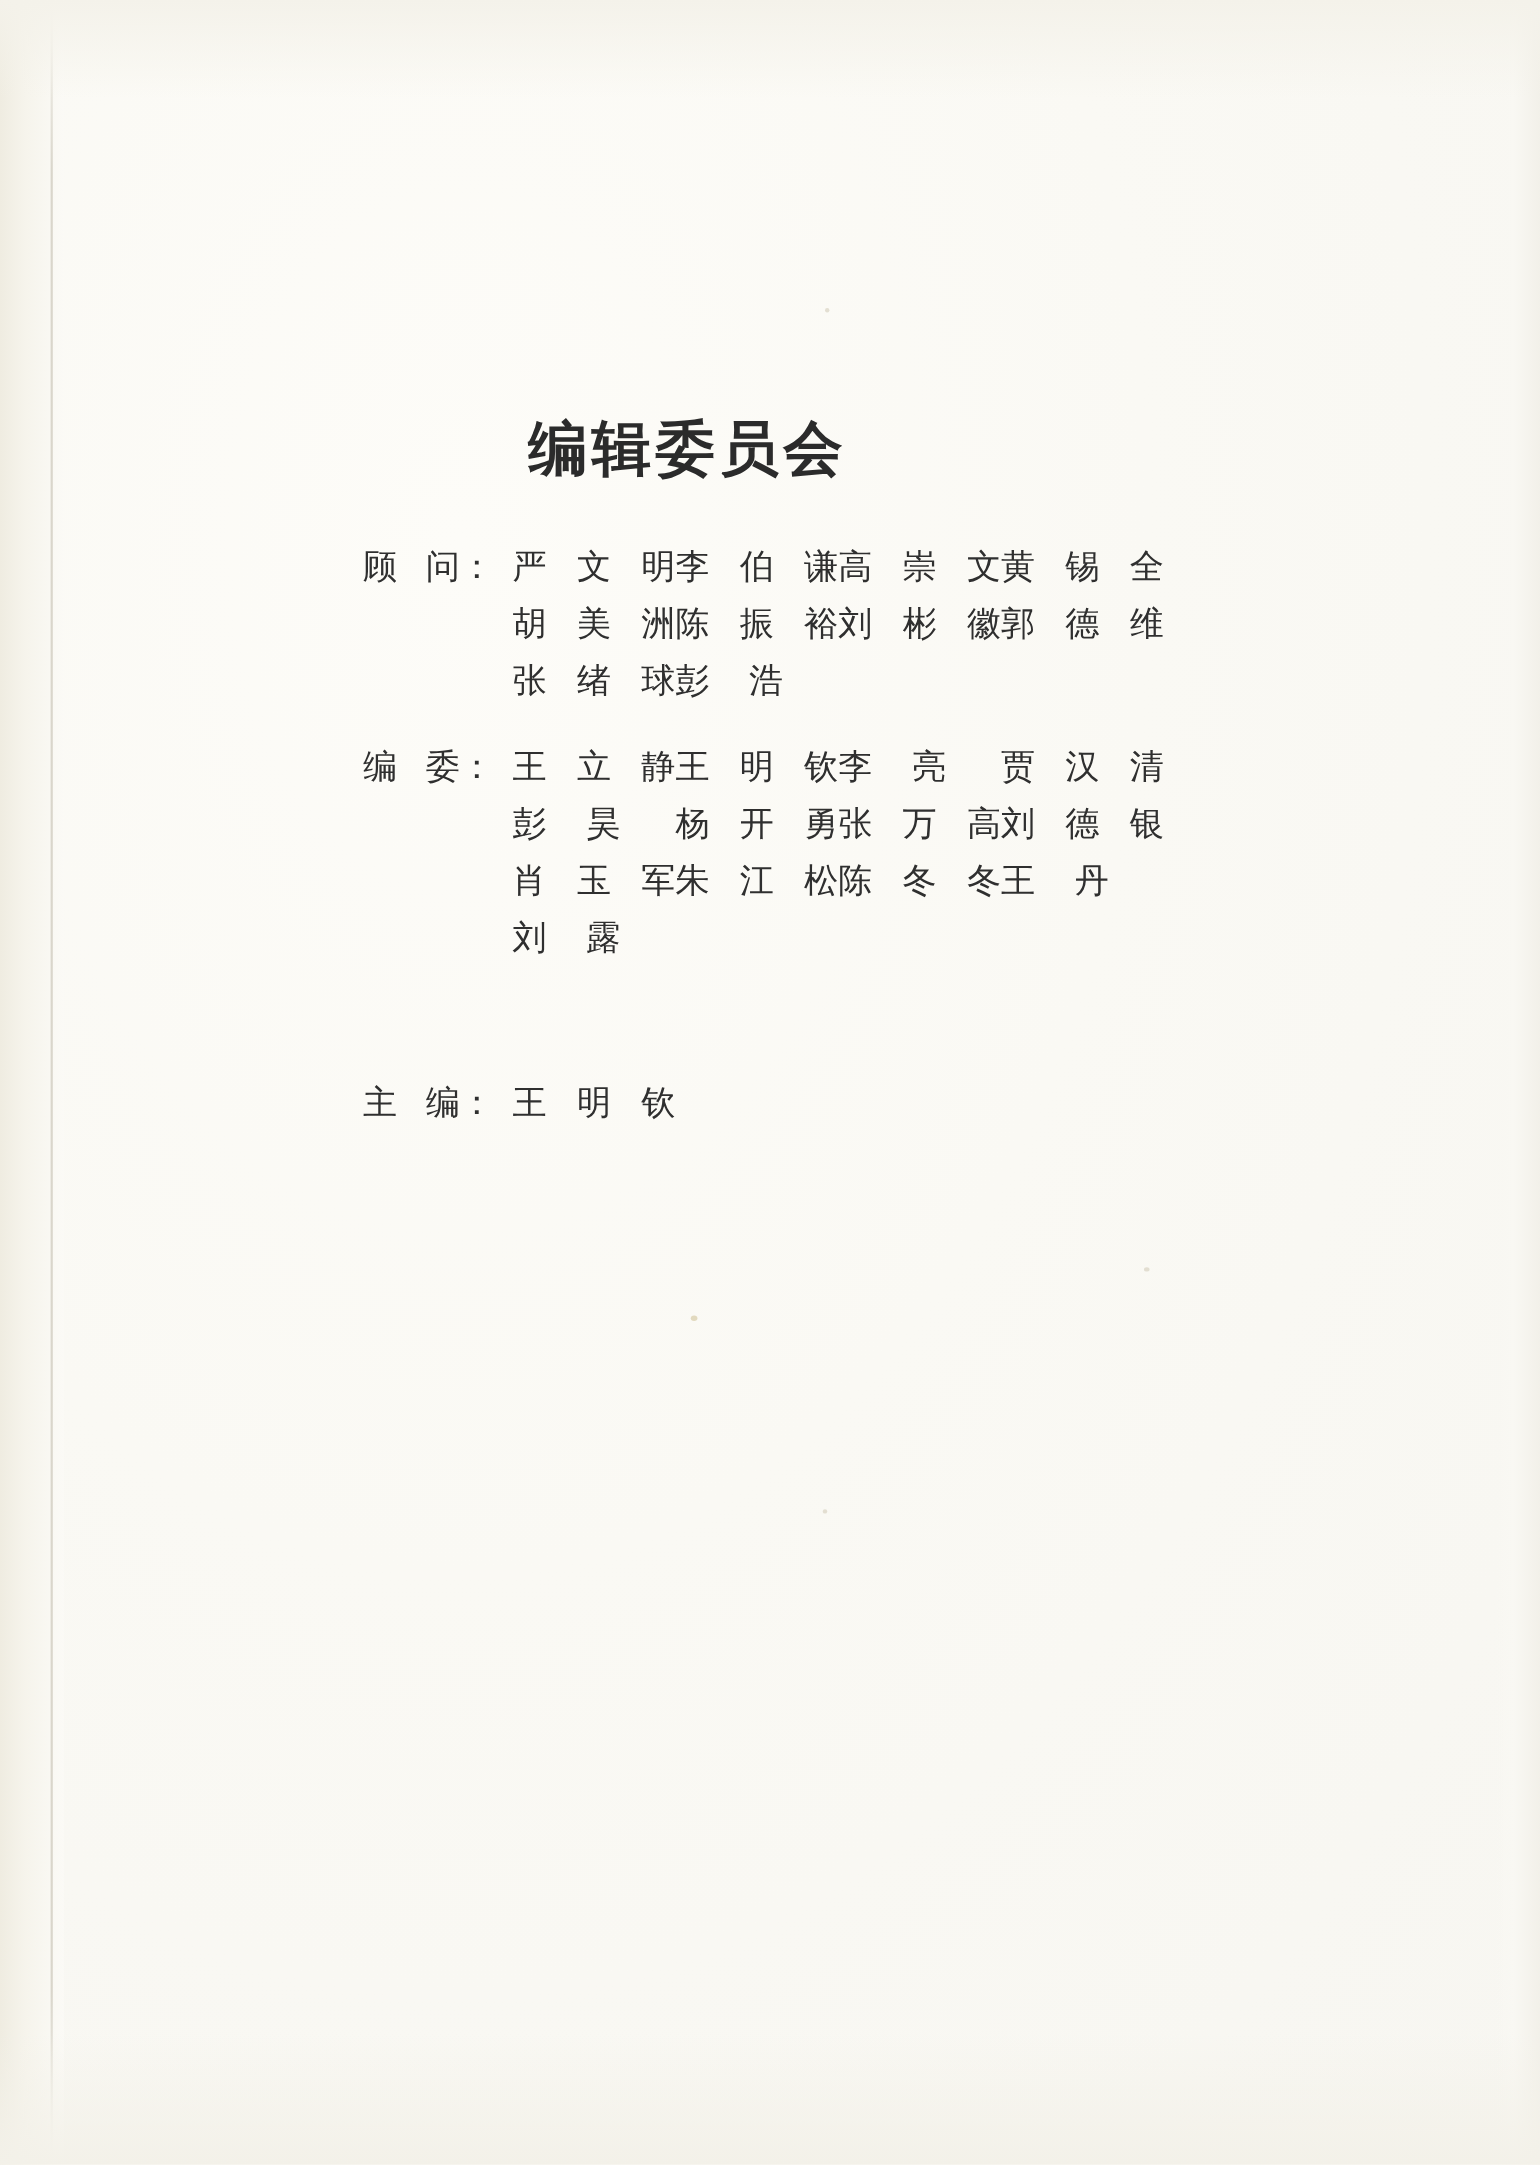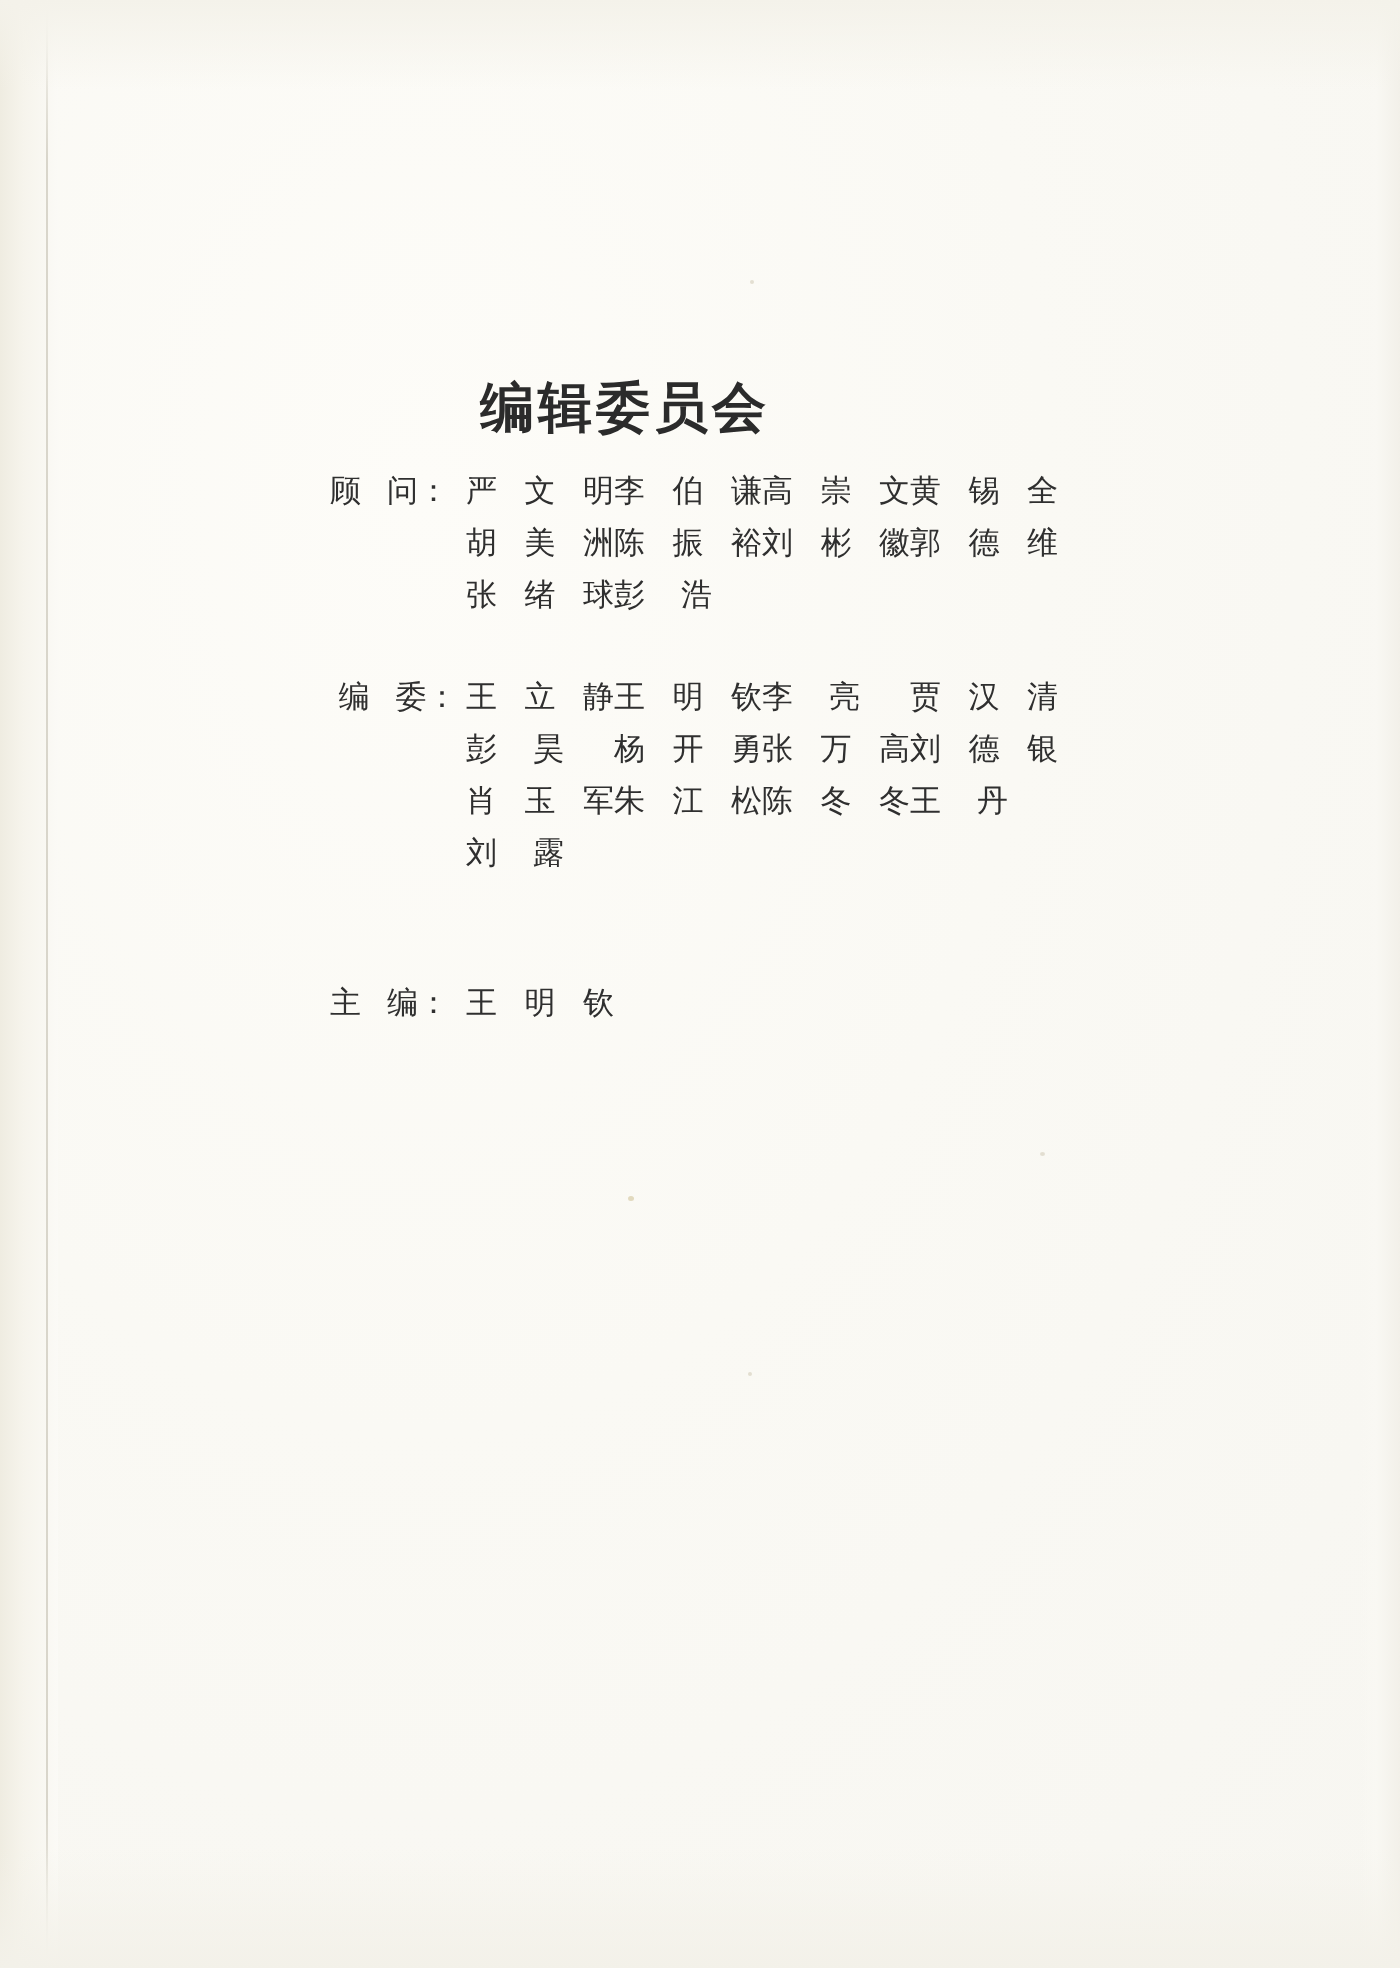--- a/index.html
+++ b/index.html
@@ -120,22 +120,22 @@
   
   .name span { display: inline-block; }
 
   
   .name.two {
     justify-content: flex-start;
   }
   .name.two span:first-child { margin-right: 36px; }
 
   
-  #sec-advisors { top: 470px; }
-  #sec-editorial-board { top: 676px; text-align: center; }
+  #sec-advisors { top: 494px; }
+  #sec-editorial-board { top: 676px; }
   #sec-chief-editor { top: 982px; }
   #sec-editors { top: 1052px; }
 </style>
 </head>
 <body>
 
 <div id="page">
 
   <div id="left-gutter"></div>
   <div id="left-edge-line"></div>

